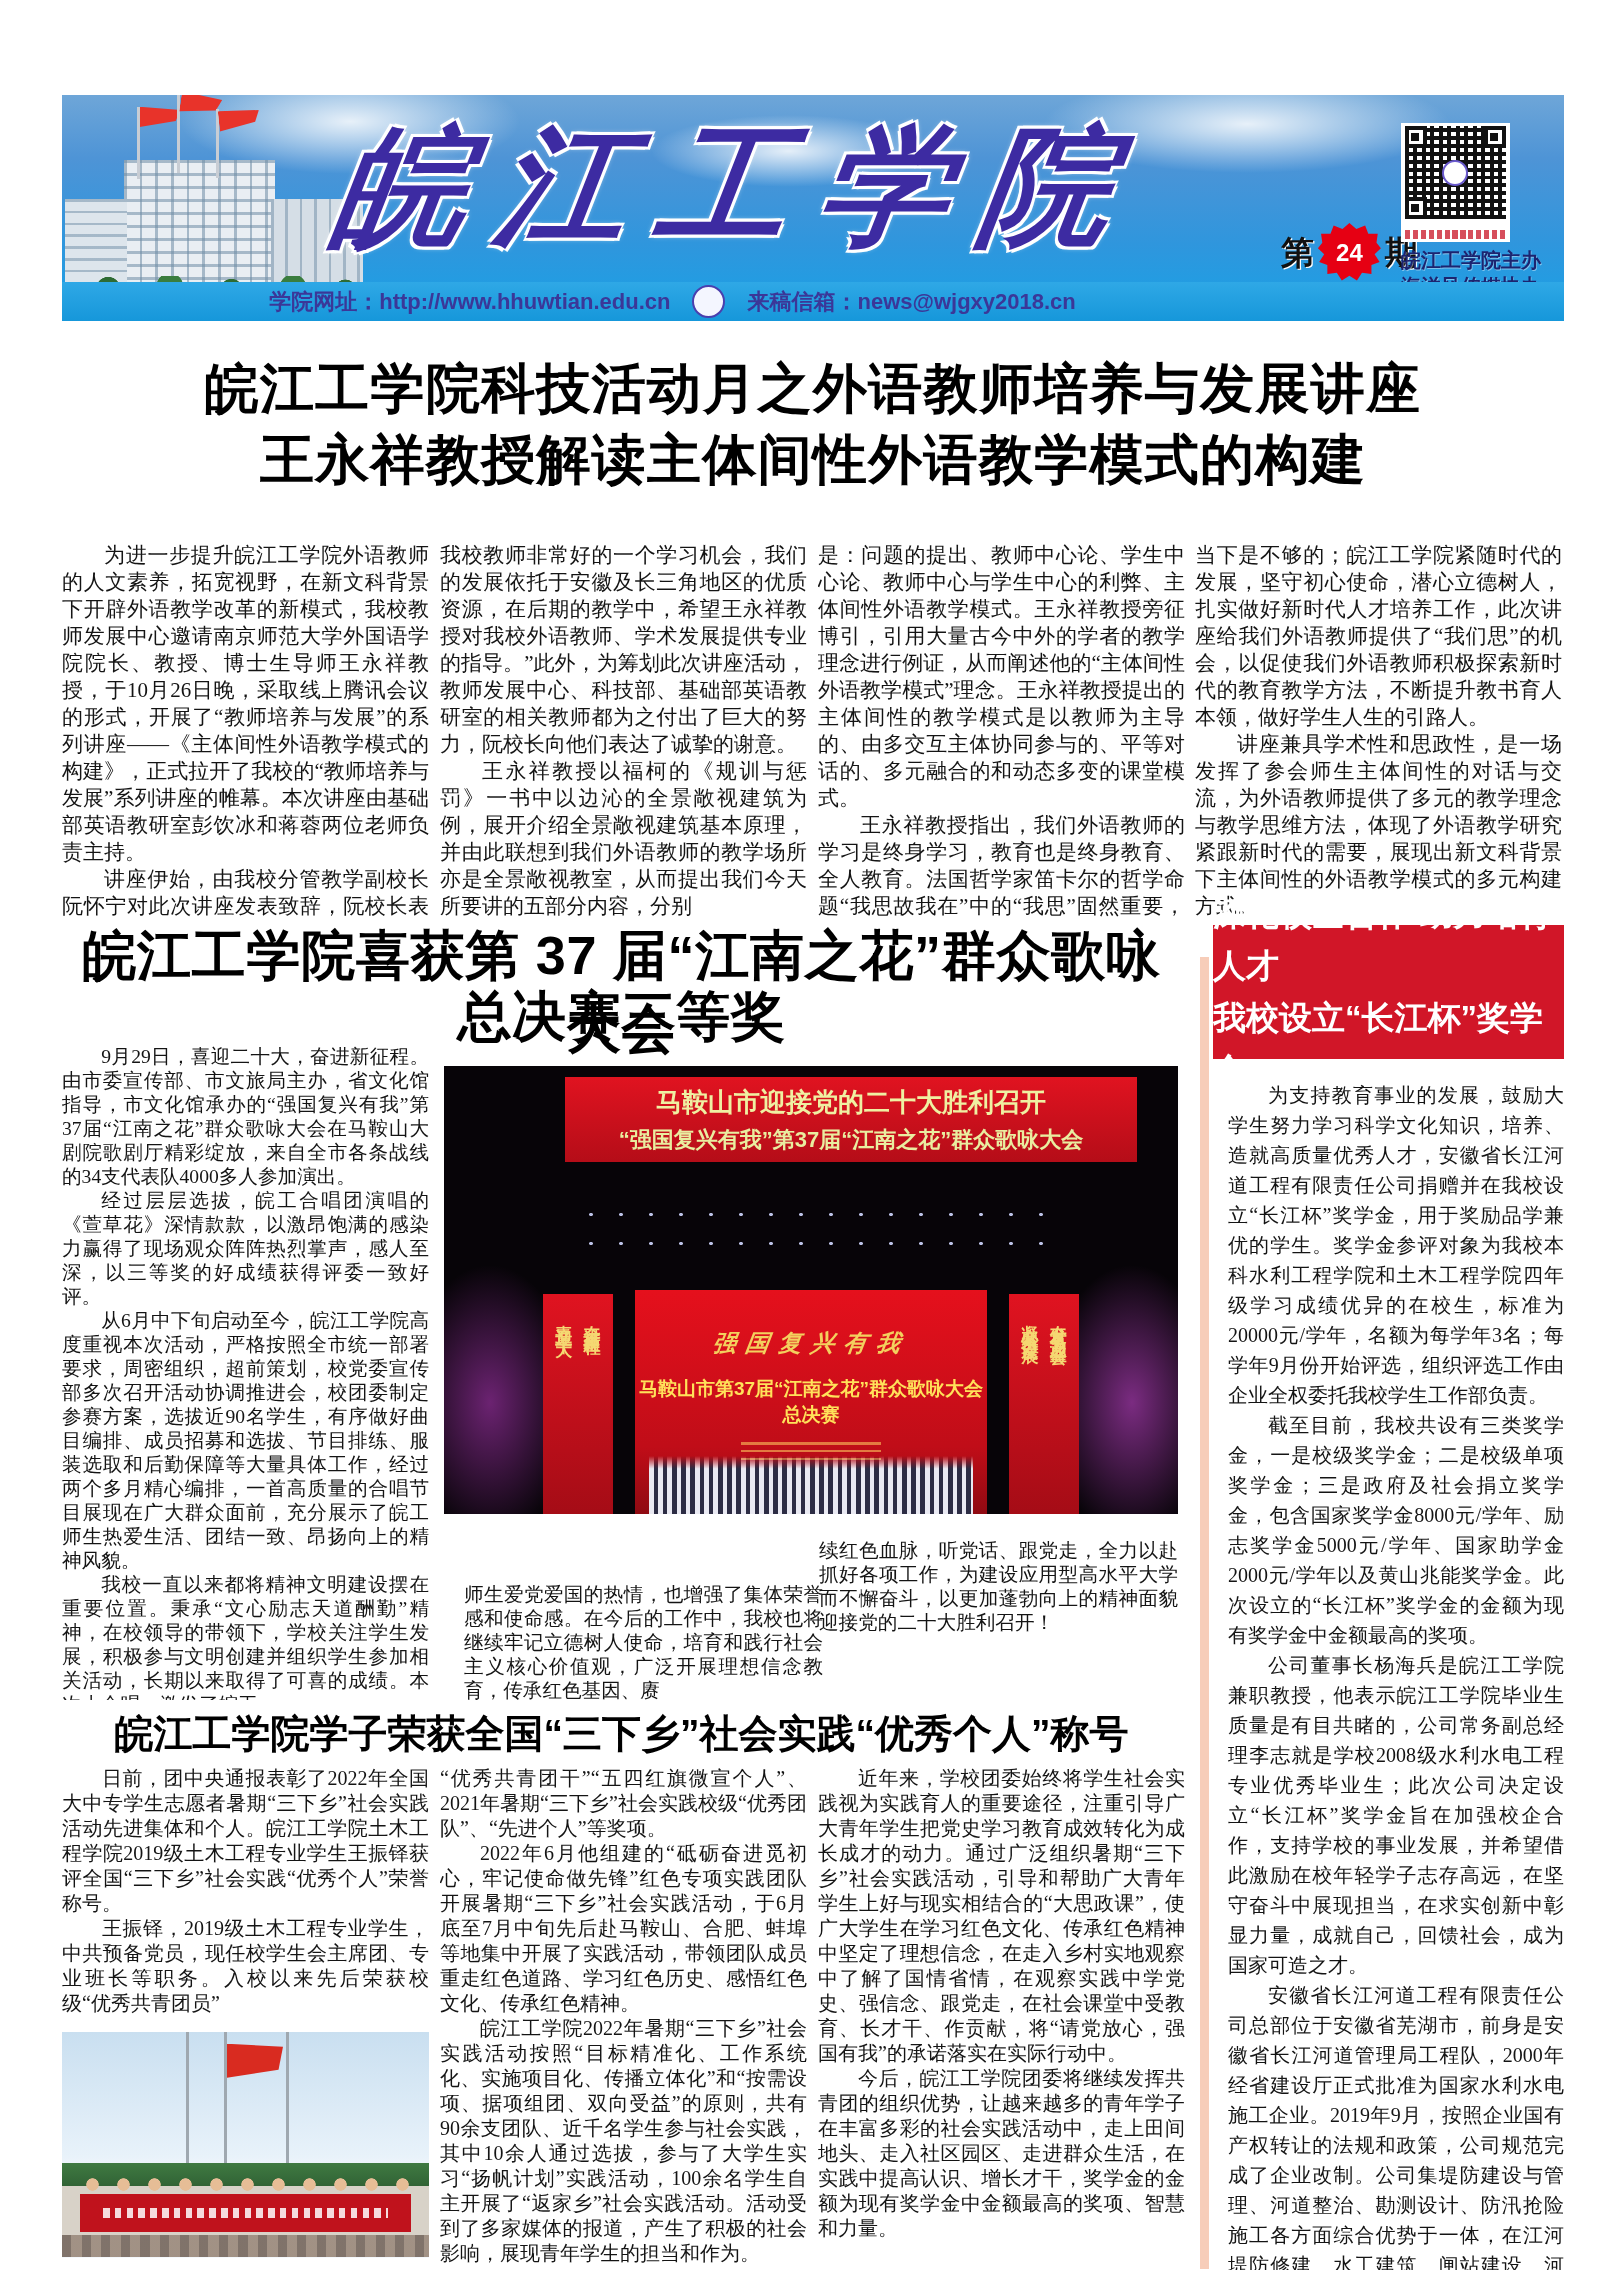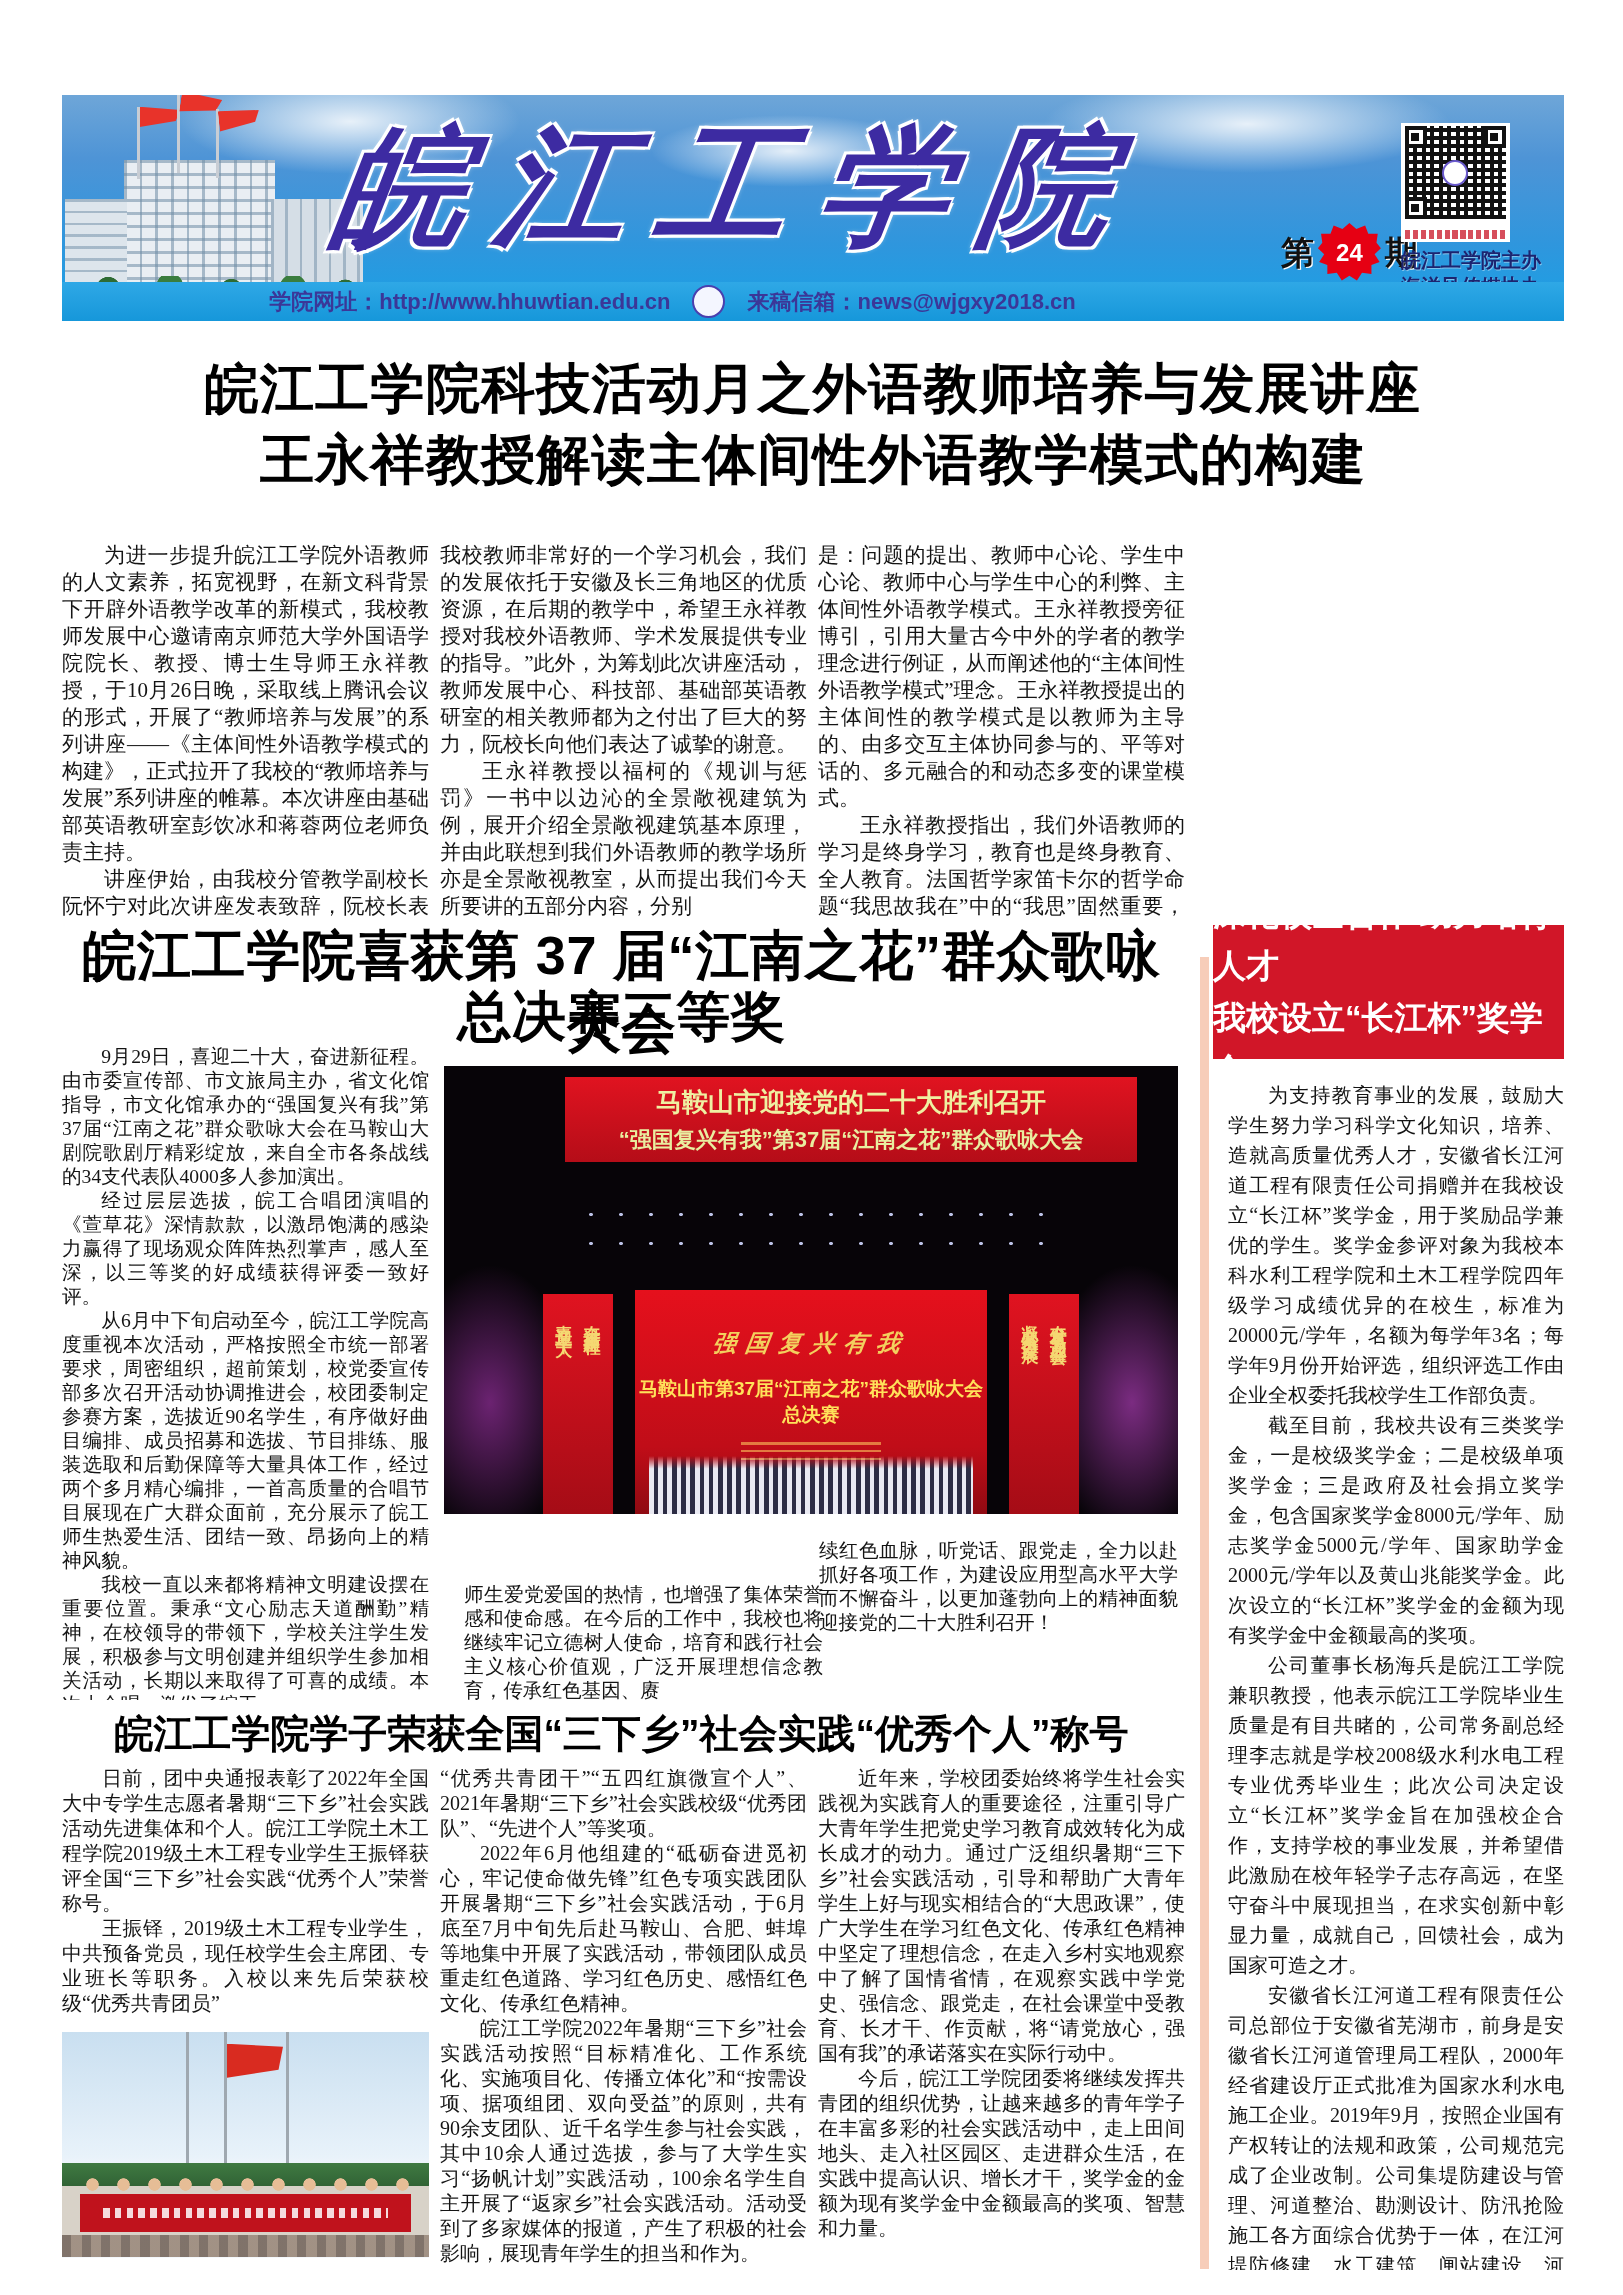--- a/index.html
+++ b/index.html
@@ -202,20 +202,24 @@
     <p class="ind">讲座伊始，由我校分管教学副校长阮怀宁对此次讲座发表致辞，阮校长表示：“这是</p>
   </div>
   <div class="txt a1" style="left:440px;">
     <p>我校教师非常好的一个学习机会，我们的发展依托于安徽及长三角地区的优质资源，在后期的教学中，希望王永祥教授对我校外语教师、学术发展提供专业的指导。”此外，为筹划此次讲座活动，教师发展中心、科技部、基础部英语教研室的相关教师都为之付出了巨大的努力，阮校长向他们表达了诚挚的谢意。</p>
     <p class="ind">王永祥教授以福柯的《规训与惩罚》一书中以边沁的全景敞视建筑为例，展开介绍全景敞视建筑基本原理，并由此联想到我们外语教师的教学场所亦是全景敞视教室，从而提出我们今天所要讲的五部分内容，分别</p>
   </div>
   <div class="txt a1" style="left:818px;">
     <p>是：问题的提出、教师中心论、学生中心论、教师中心与学生中心的利弊、主体间性外语教学模式。王永祥教授旁征博引，引用大量古今中外的学者的教学理念进行例证，从而阐述他的“主体间性外语教学模式”理念。王永祥教授提出的主体间性的教学模式是以教师为主导的、由多交互主体协同参与的、平等对话的、多元融合的和动态多变的课堂模式。</p>
     <p class="ind">王永祥教授指出，我们外语教师的学习是终身学习，教育也是终身教育、全人教育。法国哲学家笛卡尔的哲学命题“我思故我在”中的“我思”固然重要，但这样的理念在</p>
   </div>
+  <div class="txt a1" style="left:1195px;">
+    <p>当下是不够的；皖江工学院紧随时代的发展，坚守初心使命，潜心立德树人，扎实做好新时代人才培养工作，此次讲座给我们外语教师提供了“我们思”的机会，以促使我们外语教师积极探索新时代的教育教学方法，不断提升教书育人本领，做好学生人生的引路人。</p>
+    <p class="ind">讲座兼具学术性和思政性，是一场发挥了参会师生主体间性的对话与交流，为外语教师提供了多元的教学理念与教学思维方法，体现了外语教学研究紧跟新时代的需要，展现出新文科背景下主体间性的外语教学模式的多元构建方式。</p>
+  </div>
 
   <div class="head2" style="top:920px;">皖江工学院喜获第 37 届“江南之花”群众歌咏大会</div>
   <div class="head2" style="top:981px;">总决赛三等奖</div>
 
   <div class="txt a2c1">
     <p class="ind">9月29日，喜迎二十大，奋进新征程。由市委宣传部、市文旅局主办，省文化馆指导，市文化馆承办的“强国复兴有我”第37届“江南之花”群众歌咏大会在马鞍山大剧院歌剧厅精彩绽放，来自全市各条战线的34支代表队4000多人参加演出。</p>
     <p class="ind">经过层层选拔，皖工合唱团演唱的《萱草花》深情款款，以激昂饱满的感染力赢得了现场观众阵阵热烈掌声，感人至深，以三等奖的好成绩获得评委一致好评。</p>
     <p class="ind">从6月中下旬启动至今，皖江工学院高度重视本次活动，严格按照全市统一部署要求，周密组织，超前策划，校党委宣传部多次召开活动协调推进会，校团委制定参赛方案，选拔近90名学生，有序做好曲目编排、成员招募和选拔、节目排练、服装选取和后勤保障等大量具体工作，经过两个多月精心编排，一首高质量的合唱节目展现在广大群众面前，充分展示了皖工师生热爱生活、团结一致、昂扬向上的精神风貌。</p>
     <p class="ind">我校一直以来都将精神文明建设摆在重要位置。秉承“文心励志天道酬勤”精神，在校领导的带领下，学校关注学生发展，积极参与文明创建并组织学生参加相关活动，长期以来取得了可喜的成绩。本次大合唱，激发了皖工</p>
   </div>

